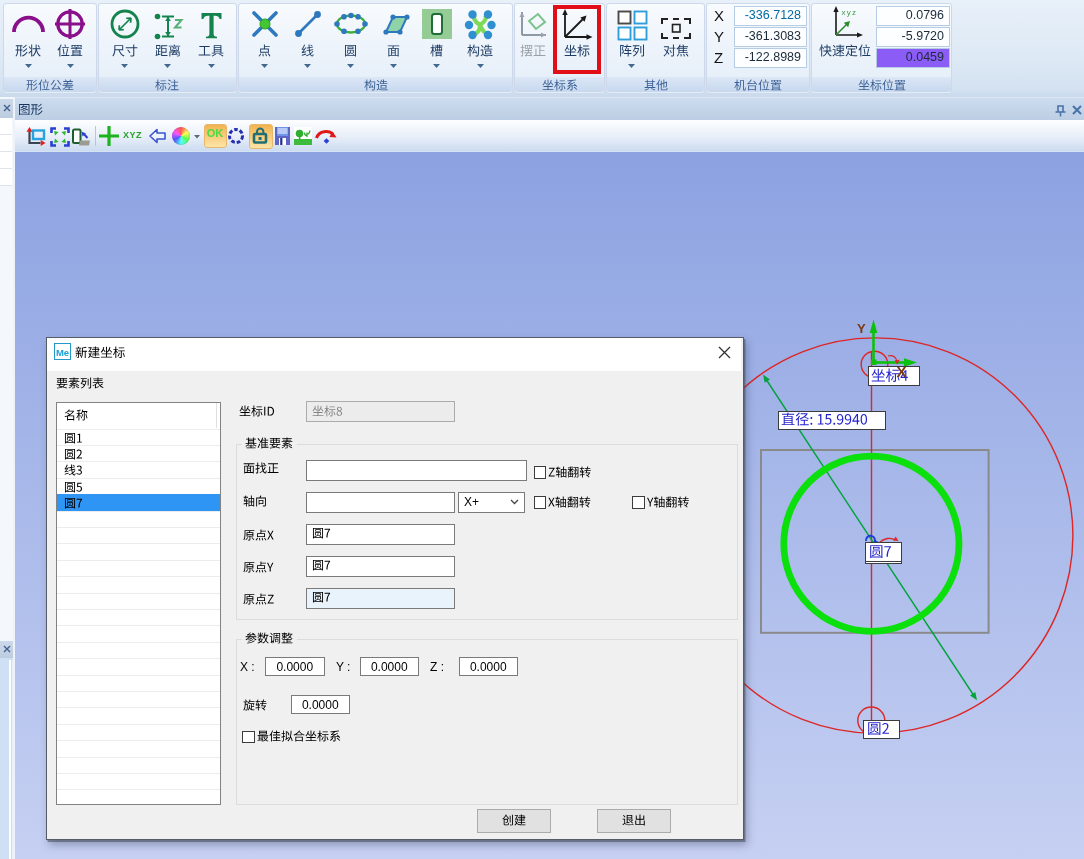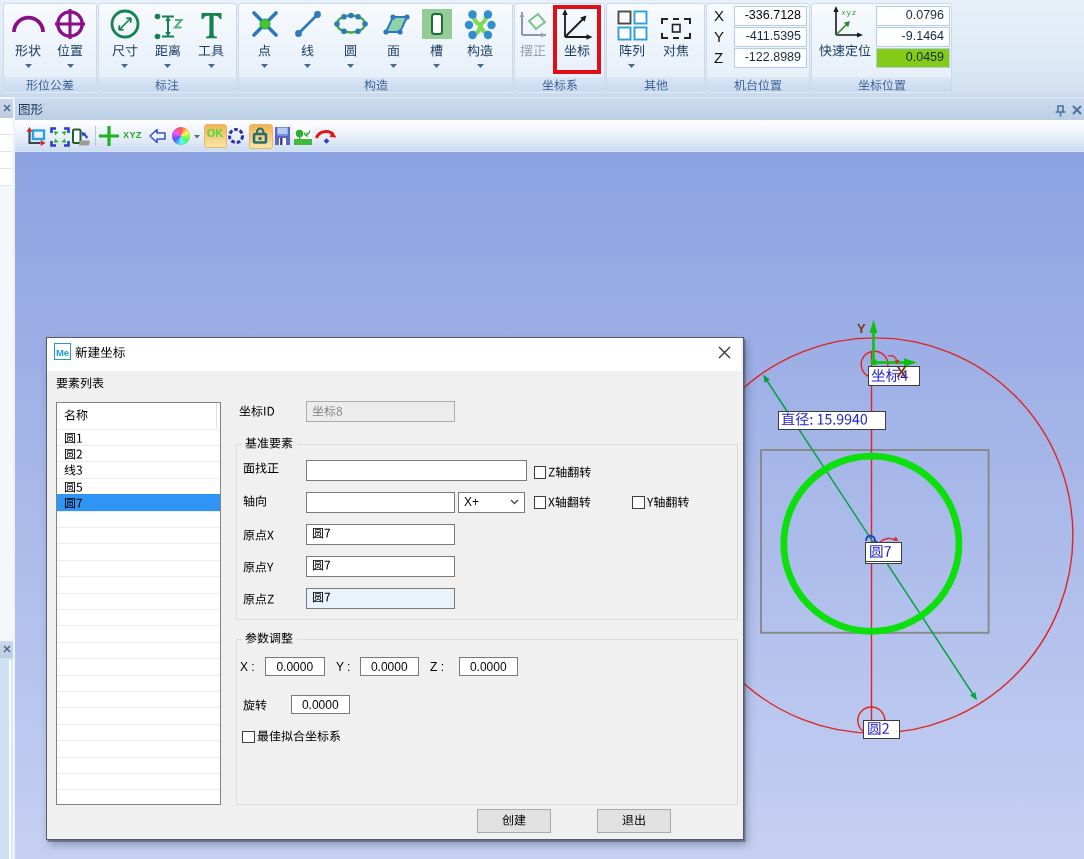--- a/index.html
+++ b/index.html
@@ -355,43 +355,43 @@
         <path d="M14 11 h6 M14 30 h6" stroke="#222" stroke-width="2"></path>
       </svg>
       <svg style="position:absolute;left:663.0px;top:44px" width="27.0" height="15.1">
         <g fill="#1e3c64" transform="translate(0,11.44) scale(0.013,-0.013)">
           <use href="#c5bf9" x="0"></use>
           <use href="#c7126" x="1000"></use>
         </g>
       </svg>
       <div style="position:absolute;left:553px;top:5px;width:40px;height:61px;border:4px solid #e10e18"></div>
       <div style="position:absolute;left:714px;top:7px;width:14px;font:15px Liberation Sans;color:#111">X</div>
-      <div style="position:absolute;left:734px;top:6px;width:66px;height:17px;background:#fdfeff;border:1px solid #b6cbe4;font:12.5px Liberation Sans;color:#000000;text-align:right;padding:1px 5px 0 0">-336.7128</div>
+      <div style="position:absolute;left:734px;top:6px;width:66px;height:17px;background:#fdfeff;border:1px solid #b6cbe4;font:12.5px Liberation Sans;color:#0369a1;text-align:right;padding:1px 5px 0 0">-336.7128</div>
       <div style="position:absolute;left:714px;top:28px;width:14px;font:15px Liberation Sans;color:#111">Y</div>
-      <div style="position:absolute;left:734px;top:27px;width:66px;height:17px;background:#fdfeff;border:1px solid #b6cbe4;font:12.5px Liberation Sans;color:#1c2a3a;text-align:right;padding:1px 5px 0 0">-411.5395</div>
+      <div style="position:absolute;left:734px;top:27px;width:66px;height:17px;background:#fdfeff;border:1px solid #b6cbe4;font:12.5px Liberation Sans;color:#1c2a3a;text-align:right;padding:1px 5px 0 0">-361.3083</div>
       <div style="position:absolute;left:714px;top:49px;width:14px;font:15px Liberation Sans;color:#111">Z</div>
       <div style="position:absolute;left:734px;top:48px;width:66px;height:17px;background:#fdfeff;border:1px solid #b6cbe4;font:12.5px Liberation Sans;color:#1c2a3a;text-align:right;padding:1px 5px 0 0">-122.8989</div>
       <svg style="position:absolute;left:831px;top:5px" width="34" height="34" viewBox="0 0 34 34">
         <path d="M5 4 V30 M5 30 H29" stroke="#1a1a1a" stroke-width="1.6" fill="none"></path>
         <path d="M5 1 l-2.6 6 h5.2z M32 30 l-6-2.6 v5.2z" fill="#1a1a1a"></path>
         <path d="M5 30 L16 19" stroke="#2e8b2e" stroke-width="1.6"></path>
         <path d="M19 16 l-6.2 1.8 4.4 4.4z" fill="#2e8b2e"></path>
         <text x="10.5" y="10" font-family="Liberation Sans" font-size="8" letter-spacing="1.2" fill="#3a9a4a">xyz</text>
       </svg>
       <svg style="position:absolute;left:819.0px;top:44px" width="53.0" height="15.1">
         <g fill="#1e3c64" transform="translate(0,11.44) scale(0.013,-0.013)">
           <use href="#c5feb" x="0"></use>
           <use href="#c901f" x="1000"></use>
           <use href="#c5b9a" x="2000"></use>
           <use href="#c4f4d" x="3000"></use>
         </g>
       </svg>
       <div style="position:absolute;left:876px;top:6px;width:67px;height:17px;background:#fdfeff;border:1px solid #b6cbe4;font:12.5px Liberation Sans;color:#1c2a3a;text-align:right;padding:1px 5px 0 0">0.0796</div>
-      <div style="position:absolute;left:876px;top:27px;width:67px;height:17px;background:#fdfeff;border:1px solid #b6cbe4;font:12.5px Liberation Sans;color:#1c2a3a;text-align:right;padding:1px 5px 0 0">-9.1464</div>
-      <div style="position:absolute;left:876px;top:48px;width:67px;height:17px;background:#84cc16;border:1px solid #b6cbe4;font:12.5px Liberation Sans;color:#1c2a3a;text-align:right;padding:1px 5px 0 0">0.0459</div>
+      <div style="position:absolute;left:876px;top:27px;width:67px;height:17px;background:#fdfeff;border:1px solid #b6cbe4;font:12.5px Liberation Sans;color:#1c2a3a;text-align:right;padding:1px 5px 0 0">-5.9720</div>
+      <div style="position:absolute;left:876px;top:48px;width:67px;height:17px;background:#8b5cf6;border:1px solid #b6cbe4;font:12.5px Liberation Sans;color:#1c2a3a;text-align:right;padding:1px 5px 0 0">0.0459</div>
     </div>
     <div style="position:absolute;left:0;top:97px;width:13px;height:762px;background:#f4f8fd"></div>
     <div style="position:absolute;left:0;top:658px;width:13px;height:201px;background:#cfe0f5"></div>
     <div style="position:absolute;left:8.5px;top:660px;width:2px;height:199px;background:#fff"></div>
     <div style="position:absolute;left:12px;top:660px;width:1.5px;height:199px;background:#e8f0fa"></div>
     <div style="position:absolute;left:0;top:99px;width:13px;height:19px;background:linear-gradient(#ccd9eb,#bccddf)"></div>
     <svg style="position:absolute;left:2.5px;top:104px" width="8" height="8">
       <path d="M1 1 L7 7 M7 1 L1 7" stroke="#44618c" stroke-width="1.4"></path>
     </svg>
     <div style="position:absolute;left:0;top:118px;width:12px;height:16px;background:#fff;border-bottom:1px solid #dfe3ea"></div>

